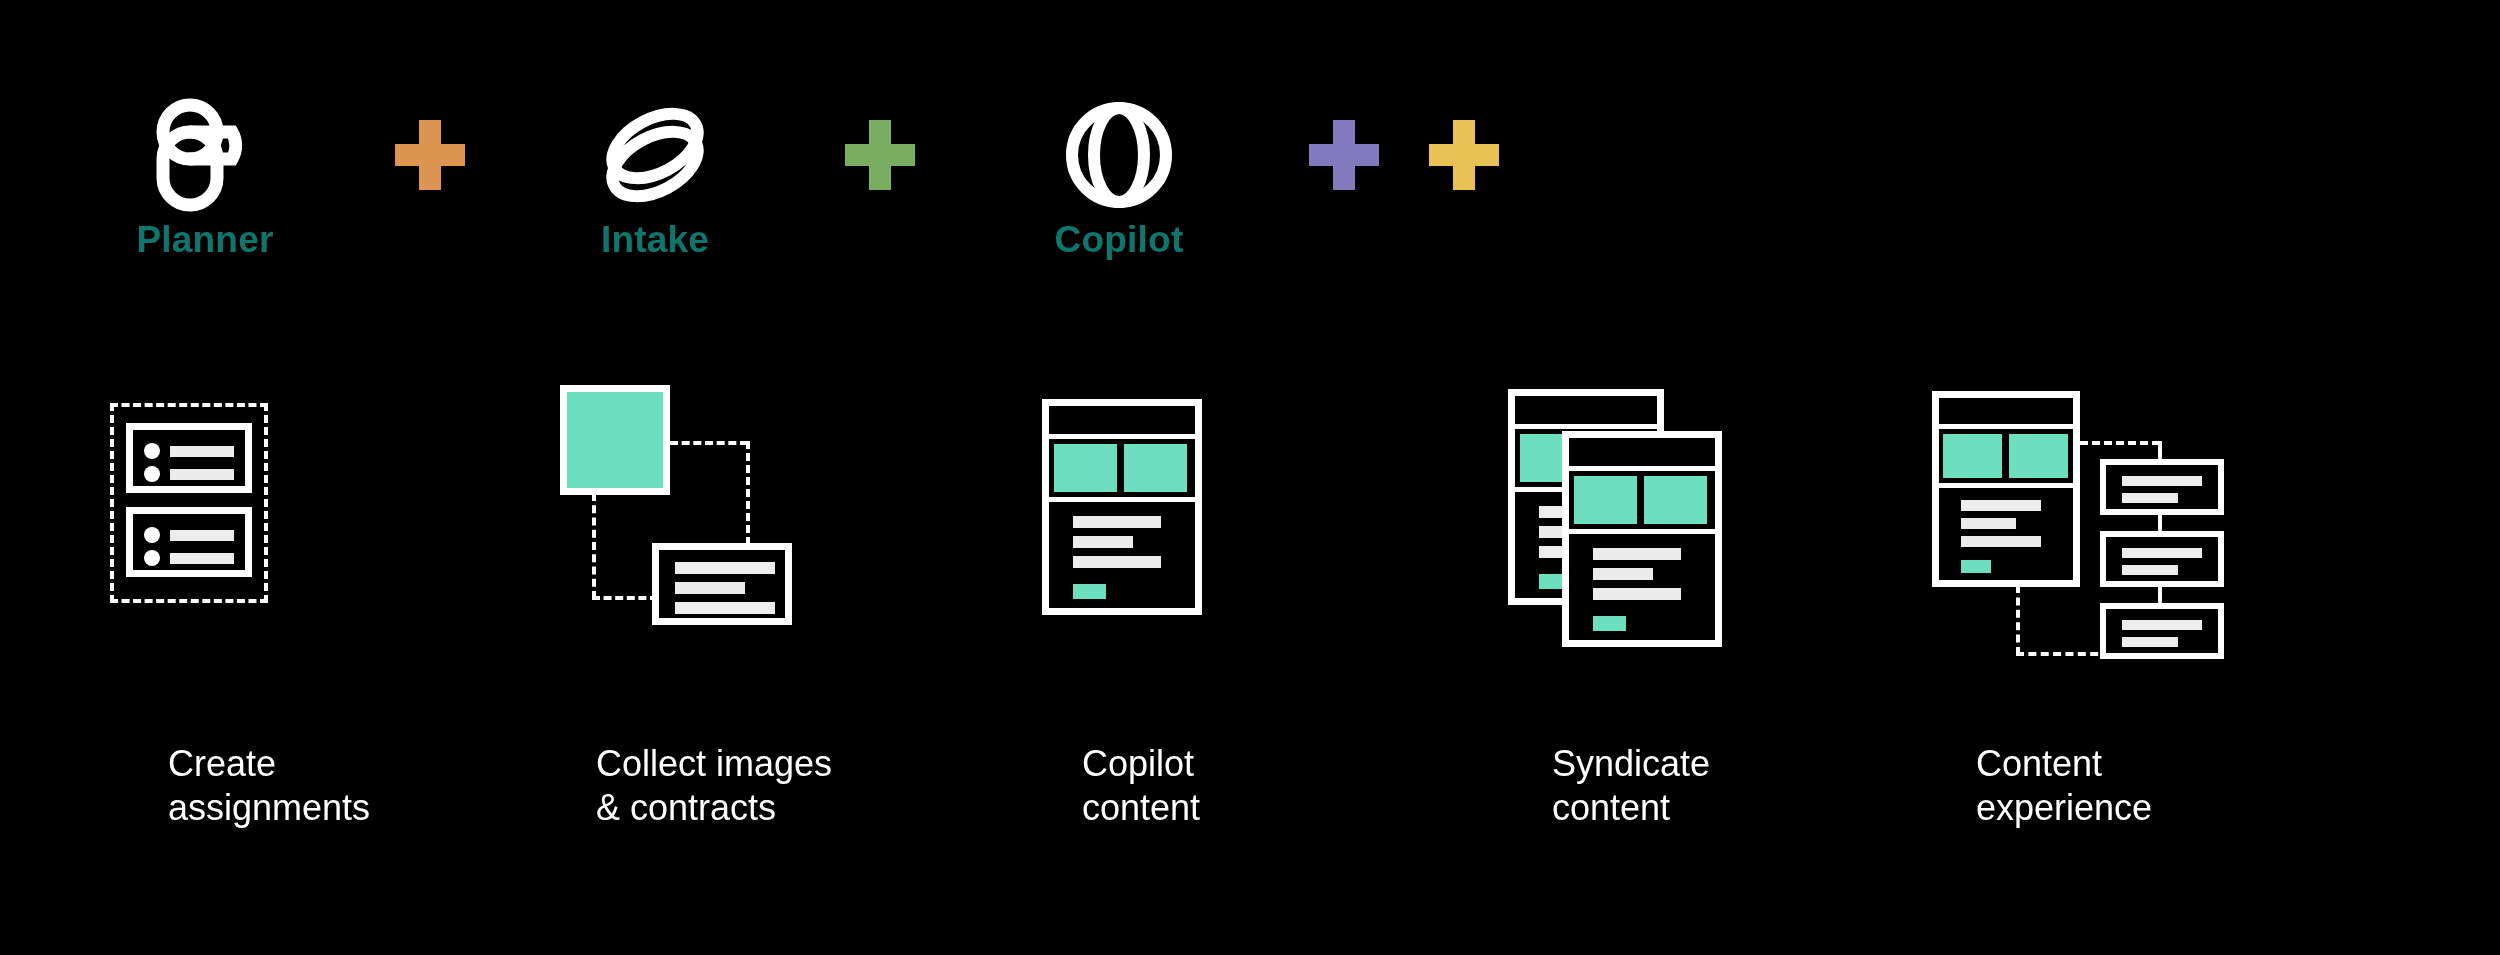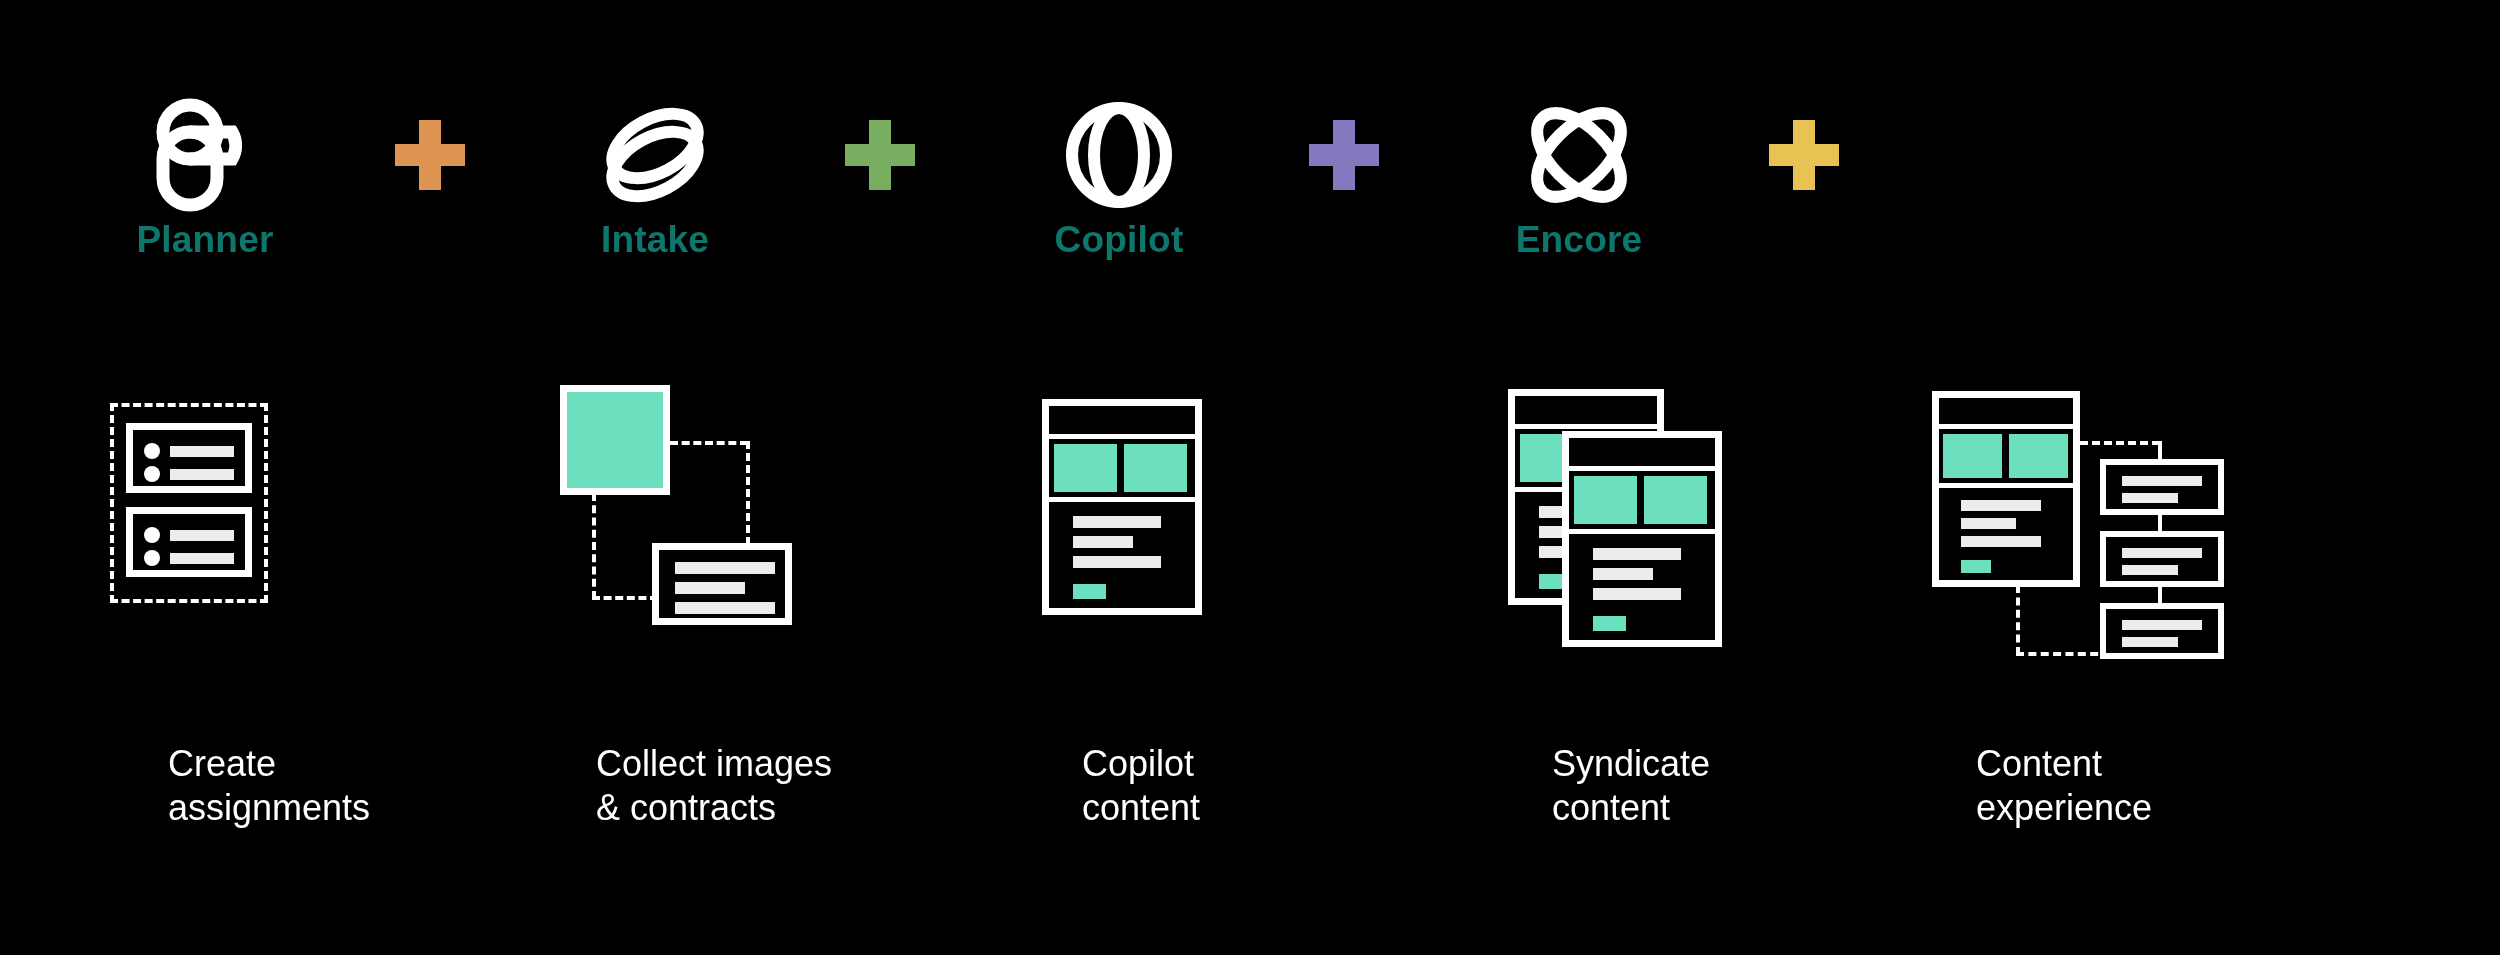--- a/index.html
+++ b/index.html
@@ -122,31 +122,20 @@
           </g>
         </svg>
       </div>
       <div class="pname">Copilot</div>
     </div>
 
     <div class="plus-wrap">
       <div class="plus" style="color:#8279BE"></div>
     </div>
 
-    <div class="product p3">
-      <div class="mark">
-        <svg width="120" height="118" viewBox="0 0 120 118">
-          <g fill="none" stroke="#ffffff" stroke-width="12">
-            <ellipse cx="60" cy="59" rx="52" ry="28" transform="rotate(45 60 59)"></ellipse>
-            <ellipse cx="60" cy="59" rx="52" ry="28" transform="rotate(-45 60 59)"></ellipse>
-          </g>
-        </svg>
-      </div>
-      <div class="pname">Encore</div>
-    </div>
 
     <div class="plus-wrap">
       <div class="plus" style="color:#E8C353"></div>
     </div>
 
 
   </div>
 
   <div class="illu-row">
 

